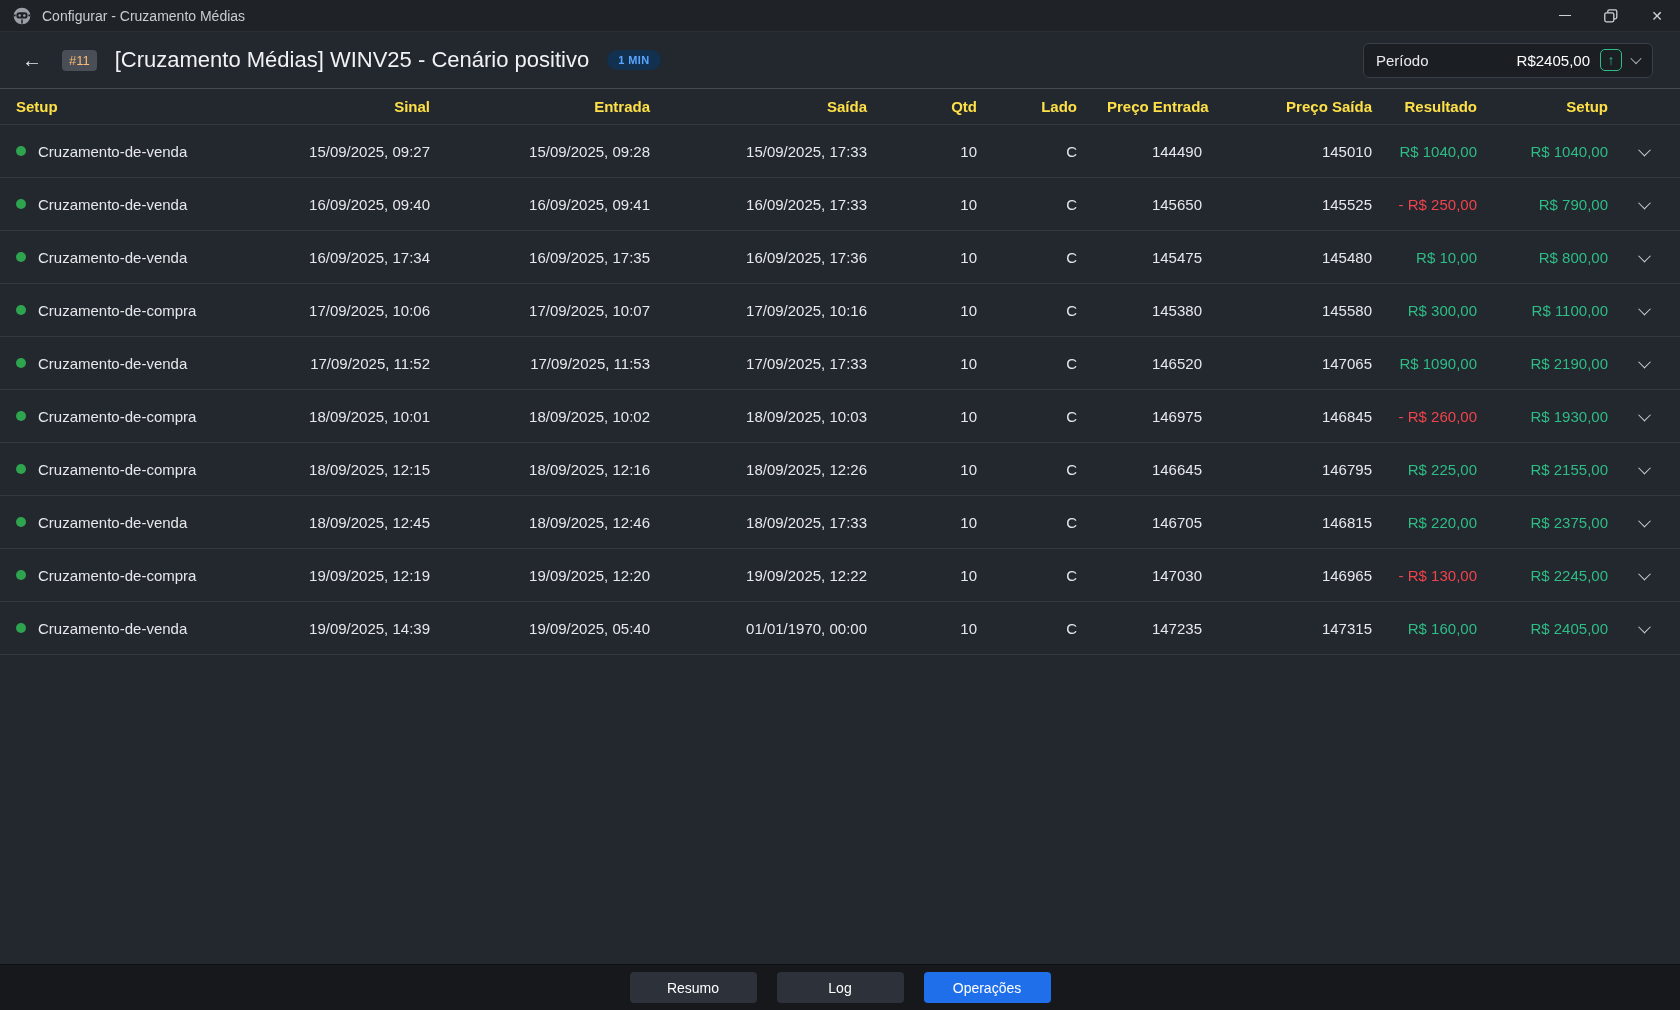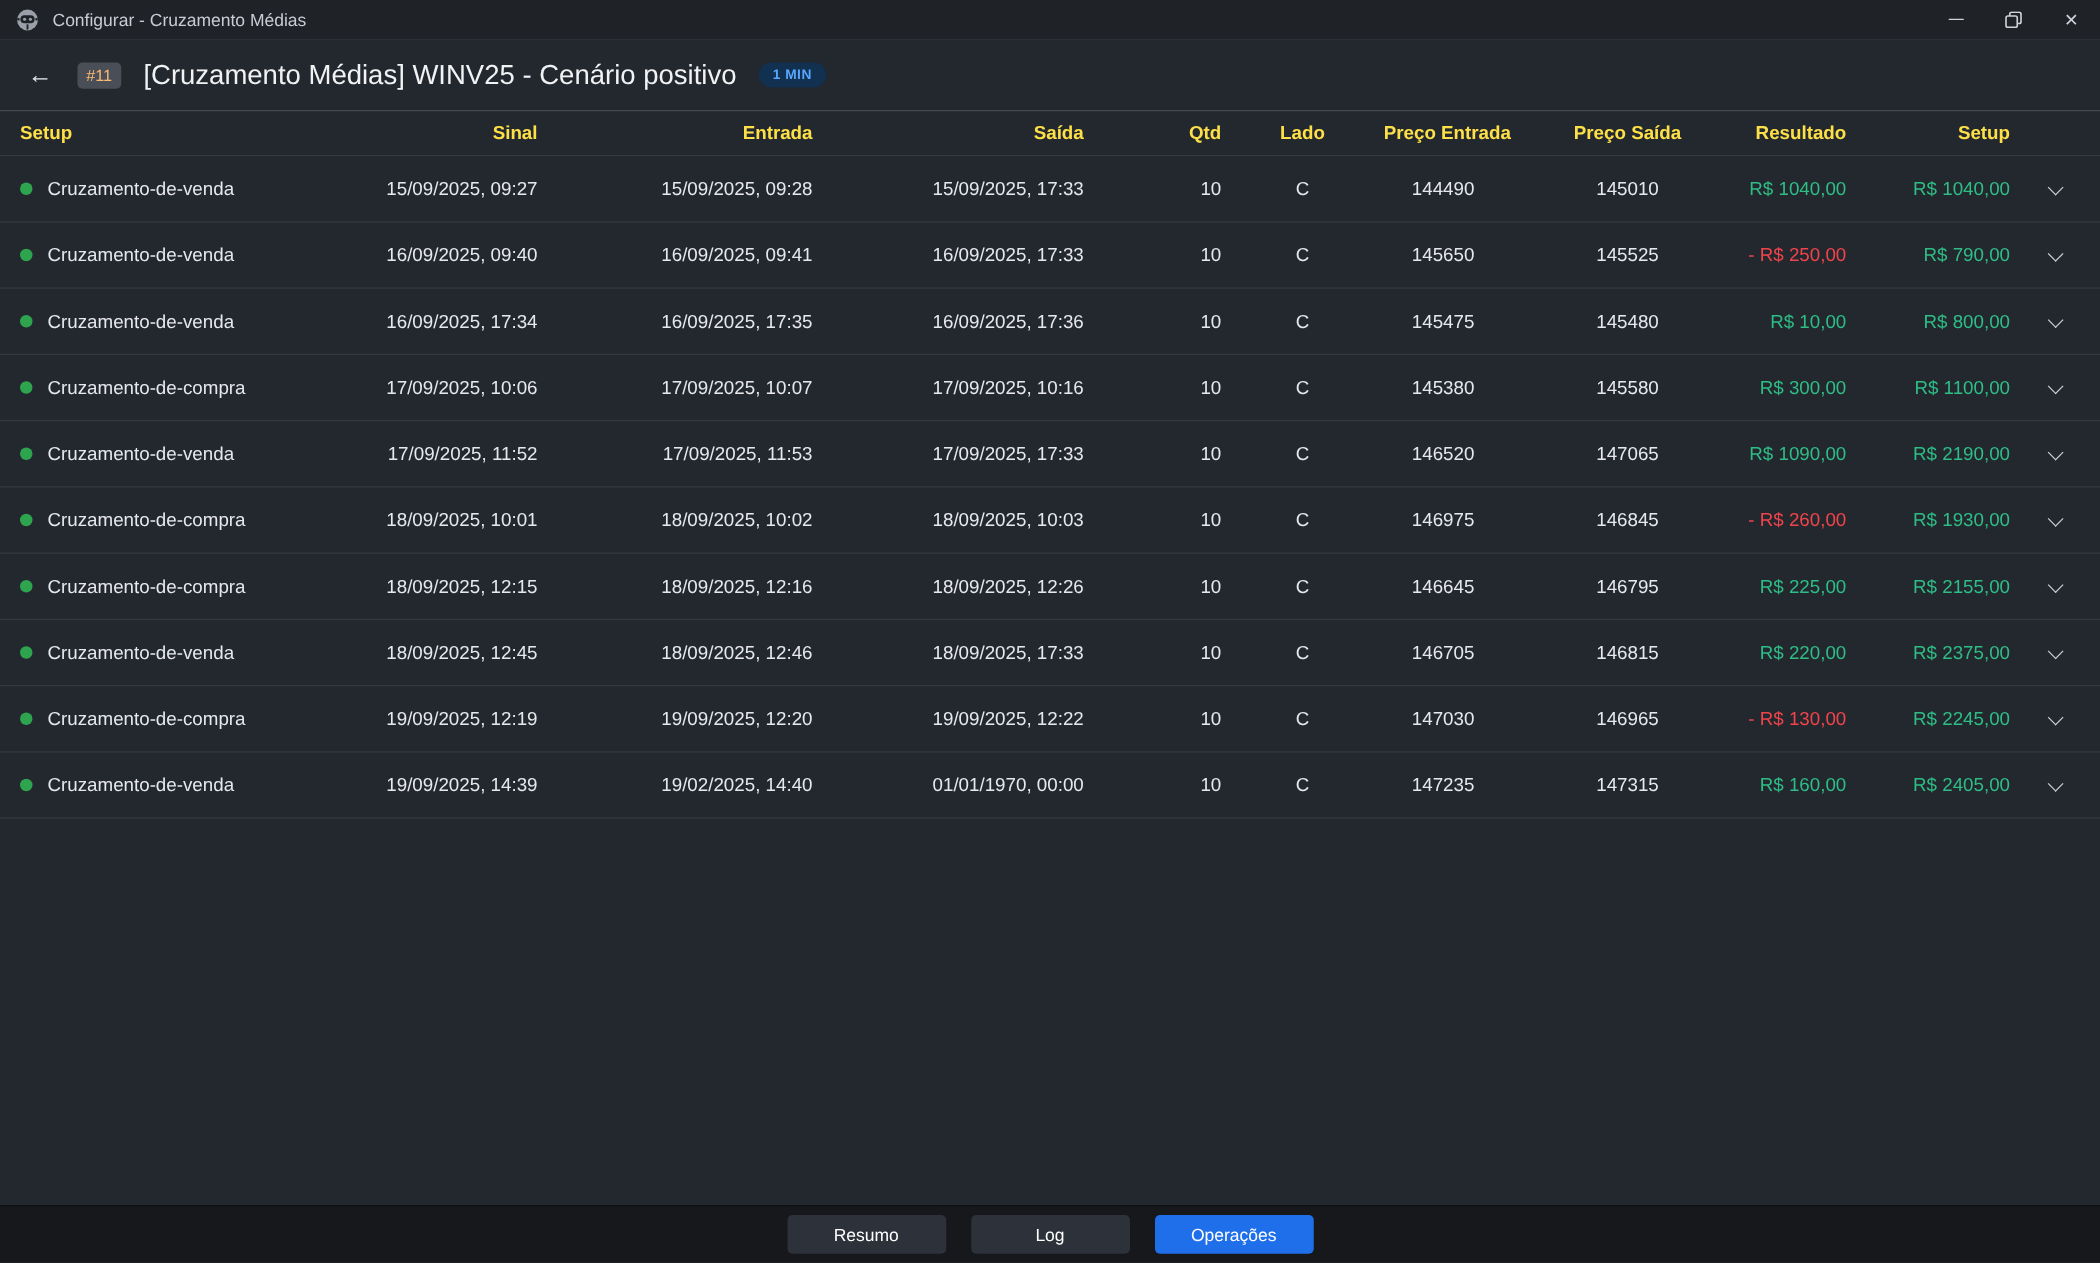--- a/index.html
+++ b/index.html
@@ -64,21 +64,21 @@
     align-items:center;
   }
   .thead {
     height:37px; border-top:1px solid #464b52; border-bottom:1px solid #34383f;
     font-weight:700; font-size:15px; color:#fde047;
   }
   .tr { height:53px; border-bottom:1px solid #34383f; }
   .td, .th { font-size:15px; white-space:nowrap; }
   .c-setup { padding-left:16px; display:flex; align-items:center; }
   .c-right { text-align:right; }
-  .c-center { text-align:center;margin-left:30px; }
+  .c-center { text-align:right;margin-left:30px; }
   .dot { width:10px; height:10px; border-radius:50%; background:#2fa44e; margin-right:12px; flex:0 0 auto; }
   .money-pos { color:#2ebd85; }
   .money-pos.neg { color:#f0444c; }
   .row-chev { display:flex; justify-content:center; }
   .row-chev .chev { border-color:#cdd1d6; width:9px; height:9px; }
 
   
   .footer {
     position:absolute; left:0; bottom:0; width:100%; height:46px;
     background:#16181c; border-top:1px solid #0e0f12;
@@ -121,20 +121,26 @@
         <span>✕</span>
       </div>
   </div>
 </div>
 
 <div class="page-header">
   <span class="back-arrow">←</span>
   <span class="id-badge">#11</span>
   <span class="page-title">[Cruzamento Médias] WINV25 - Cenário positivo</span>
   <span class="tf-badge">1 MIN</span>
+  <div class="period-box">
+    <span class="period-label">Período</span>
+    <span class="period-value">R$2405,00</span>
+    <span class="period-up">↑</span>
+    <span class="chev"></span>
+  </div>
 </div>
 
 <div class="grid-row thead">
   <div class="th c-setup">Setup</div>
   <div class="th c-right">Sinal</div>
   <div class="th c-right">Entrada</div>
   <div class="th c-right">Saída</div>
   <div class="th c-right">Qtd</div>
   <div class="th c-center">Lado</div>
   <div class="th c-center">Preço Entrada</div>
@@ -315,21 +321,21 @@
       <span class="chev"></span>
     </div>
   </div>
 
   <div class="grid-row tr">
     <div class="td c-setup">
       <span class="dot"></span>
       <span>Cruzamento-de-venda</span>
     </div>
     <div class="td c-right">19/09/2025, 14:39</div>
-    <div class="td c-right">19/02/2025, 14:40</div>
+    <div class="td c-right">19/09/2025, 05:40</div>
     <div class="td c-right">01/01/1970, 00:00</div>
     <div class="td c-right">10</div>
     <div class="td c-center">C</div>
     <div class="td c-center">147235</div>
     <div class="td c-center">147315</div>
     <div class="td c-right money-pos">R$ 160,00</div>
     <div class="td c-right money-pos">R$ 2405,00</div>
     <div class="td row-chev">
       <span class="chev"></span>
     </div>

